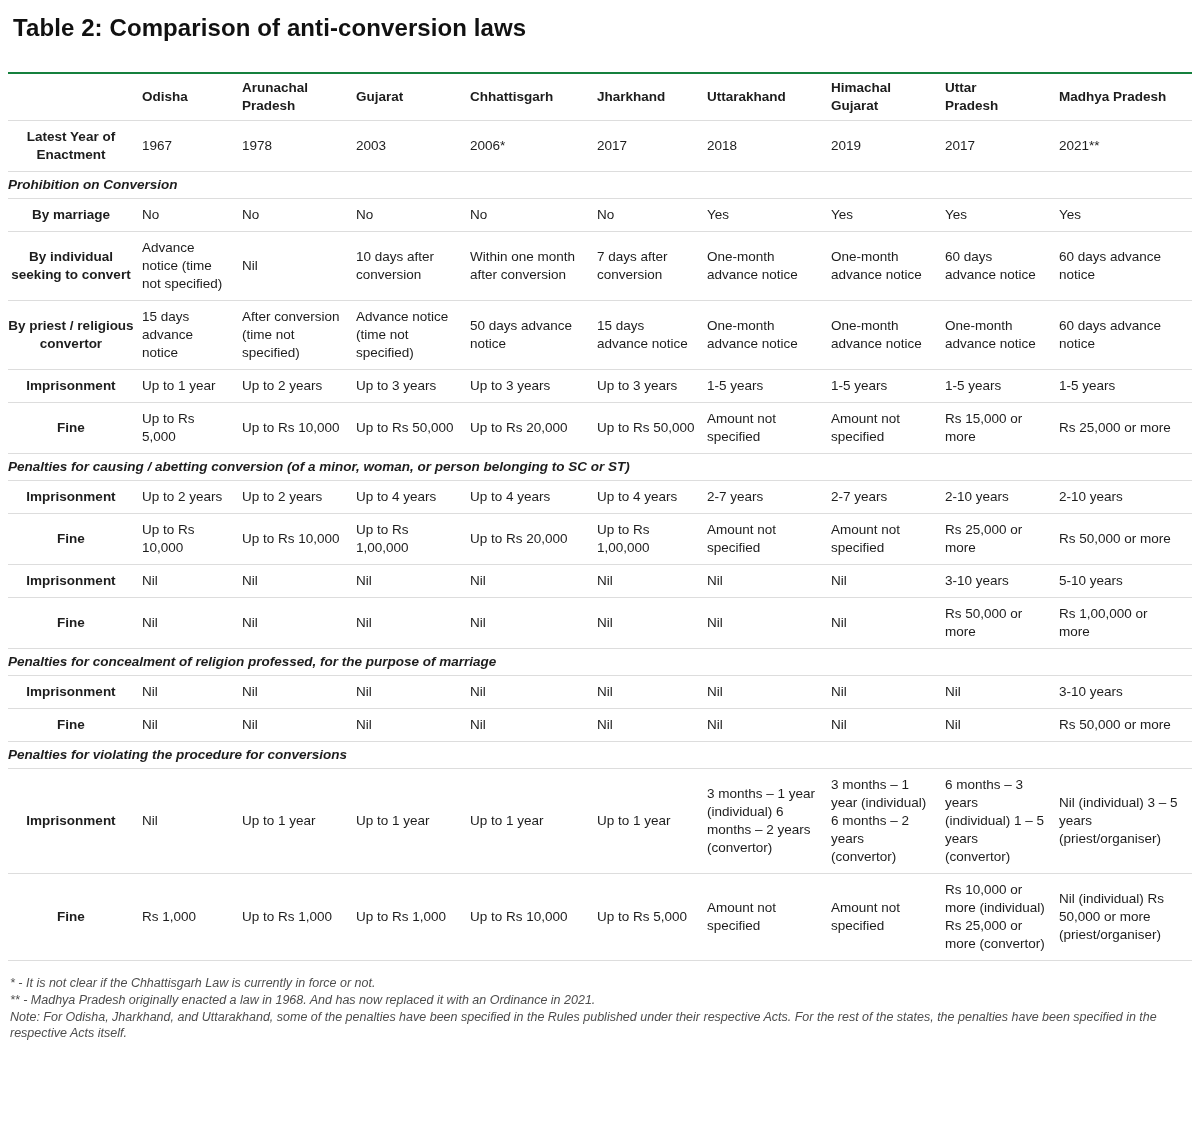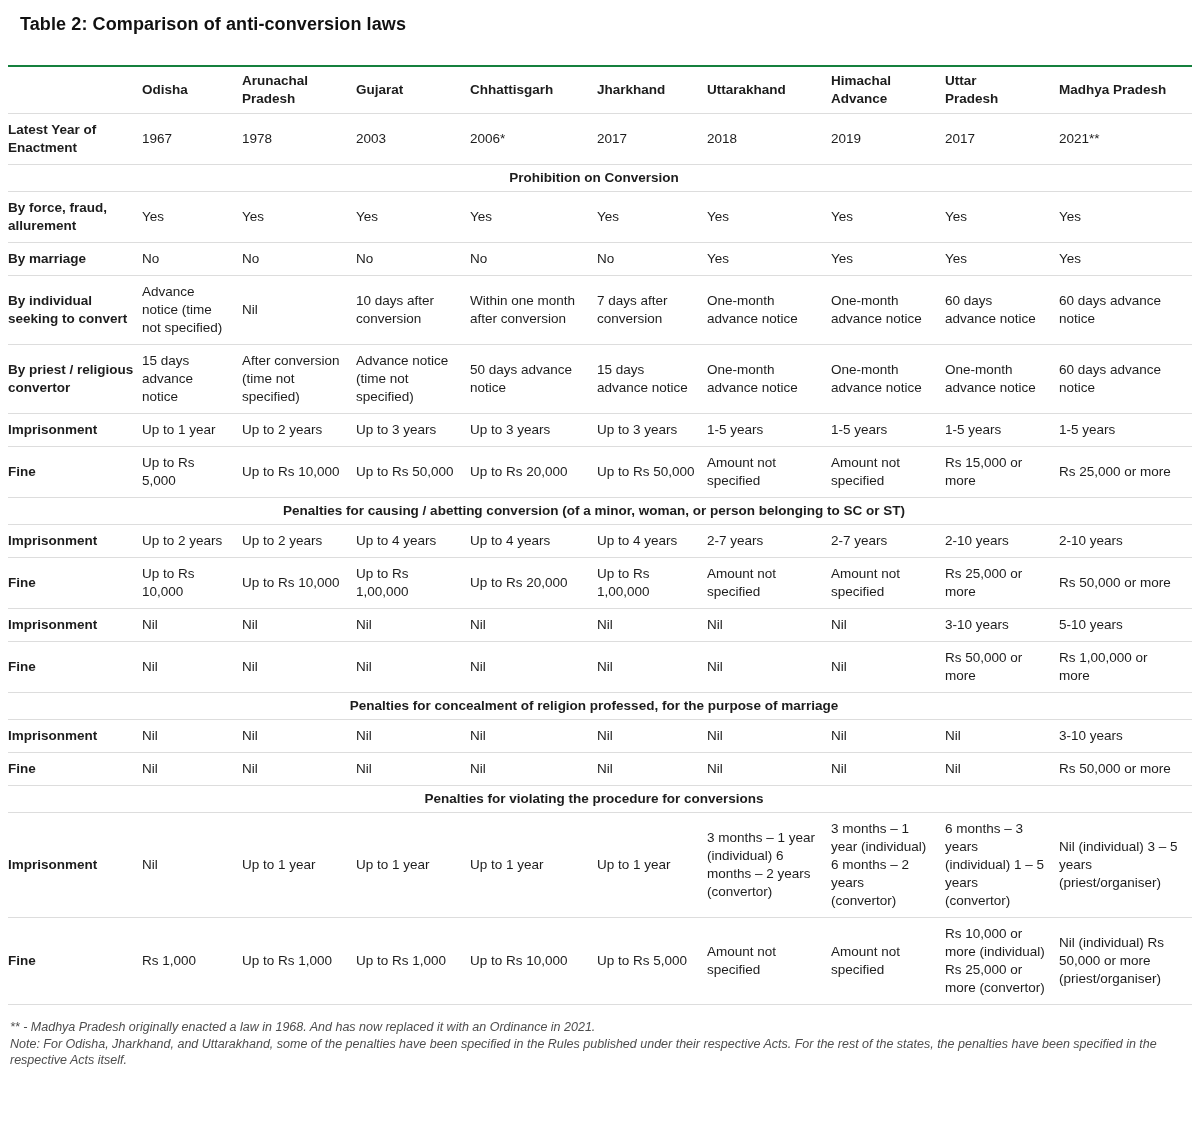--- a/index.html
+++ b/index.html
@@ -8,24 +8,24 @@
     font-family: "Liberation Sans", sans-serif;
     color: #1d1d1d;
     width: 1200px;
   }
   .page {
     width: 1200px;
     min-height: 1143px;
     padding: 8px 8px 12px 8px;
   }
   .chart-title {
-    font-size: 18px;
+    font-size: 24px;
     font-weight: 700;
     color: #111111;
-    margin: 6px 2px 30px 12px;
+    margin: 6px 2px 30px 5px;
     letter-spacing: 0.1px;
   }
   table.comparison {
     width: 100%;
     border-collapse: collapse;
     table-layout: fixed;
     border-top: 2px solid #15803d;
   }
   table.comparison th,
   table.comparison td {
@@ -41,27 +41,28 @@
     font-weight: 700;
     white-space: pre-line;
     padding-top: 5px;
     padding-bottom: 5px;
     color: #1d1d1d;
   }
   table.comparison tbody th.row-label {
     font-weight: 700;
     padding-right: 8px;
     color: #1d1d1d;
+    text-align: center;
   }
   table.comparison td.section {
-    text-align: center;
     font-weight: 700;
     padding-top: 4px;
     padding-bottom: 4px;
     color: #1d1d1d;
+    font-style: italic;
   }
   .footnotes {
     margin: 14px 2px 0 2px;
     font-size: 12.5px;
     line-height: 16px;
     font-style: italic;
     color: #4d4d4d;
   }
   .footnotes .footnote { margin: 0 0 1px 0; }
 </style>
@@ -89,21 +90,21 @@
       <tr id="head-row">
           <th></th>
           <th>Odisha</th>
           <th>Arunachal
 Pradesh</th>
           <th>Gujarat</th>
           <th>Chhattisgarh</th>
           <th>Jharkhand</th>
           <th>Uttarakhand</th>
           <th>Himachal
-Advance</th>
+Gujarat</th>
           <th>Uttar
 Pradesh</th>
           <th>Madhya Pradesh</th>
         </tr>
     </thead>
     <tbody id="table-body">
         <tr>
           <th class="row-label">Latest Year of Enactment</th>
           <td>1967</td>
           <td>1978</td>
@@ -112,32 +113,20 @@
           <td>2017</td>
           <td>2018</td>
           <td>2019</td>
           <td>2017</td>
           <td>2021**</td>
         </tr>
         <tr>
           <td colspan="10" class="section">Prohibition on Conversion</td>
         </tr>
         <tr>
-          <th class="row-label">By force, fraud, allurement</th>
-          <td>Yes</td>
-          <td>Yes</td>
-          <td>Yes</td>
-          <td>Yes</td>
-          <td>Yes</td>
-          <td>Yes</td>
-          <td>Yes</td>
-          <td>Yes</td>
-          <td>Yes</td>
-        </tr>
-        <tr>
           <th class="row-label">By marriage</th>
           <td>No</td>
           <td>No</td>
           <td>No</td>
           <td>No</td>
           <td>No</td>
           <td>Yes</td>
           <td>Yes</td>
           <td>Yes</td>
           <td>Yes</td>
@@ -292,17 +281,18 @@
           <td>Up to Rs 5,000</td>
           <td>Amount not specified</td>
           <td>Amount not specified</td>
           <td>Rs 10,000 or more (individual) Rs 25,000 or more (convertor)</td>
           <td>Nil (individual) Rs 50,000 or more (priest/organiser)</td>
         </tr>
       </tbody>
   </table>
 
   <div class="footnotes">
+    <div class="footnote">* - It is not clear if the Chhattisgarh Law is currently in force or not.</div>
     <div class="footnote">** - Madhya Pradesh originally enacted a law in 1968. And has now replaced it with an Ordinance in 2021.</div>
     <div class="footnote">Note: For Odisha, Jharkhand, and Uttarakhand, some of the penalties have been specified in the Rules published under their respective Acts. For the rest of the states, the penalties have been specified in the respective Acts itself.</div>
   </div>
 
 </div>
 
 </body></html>

